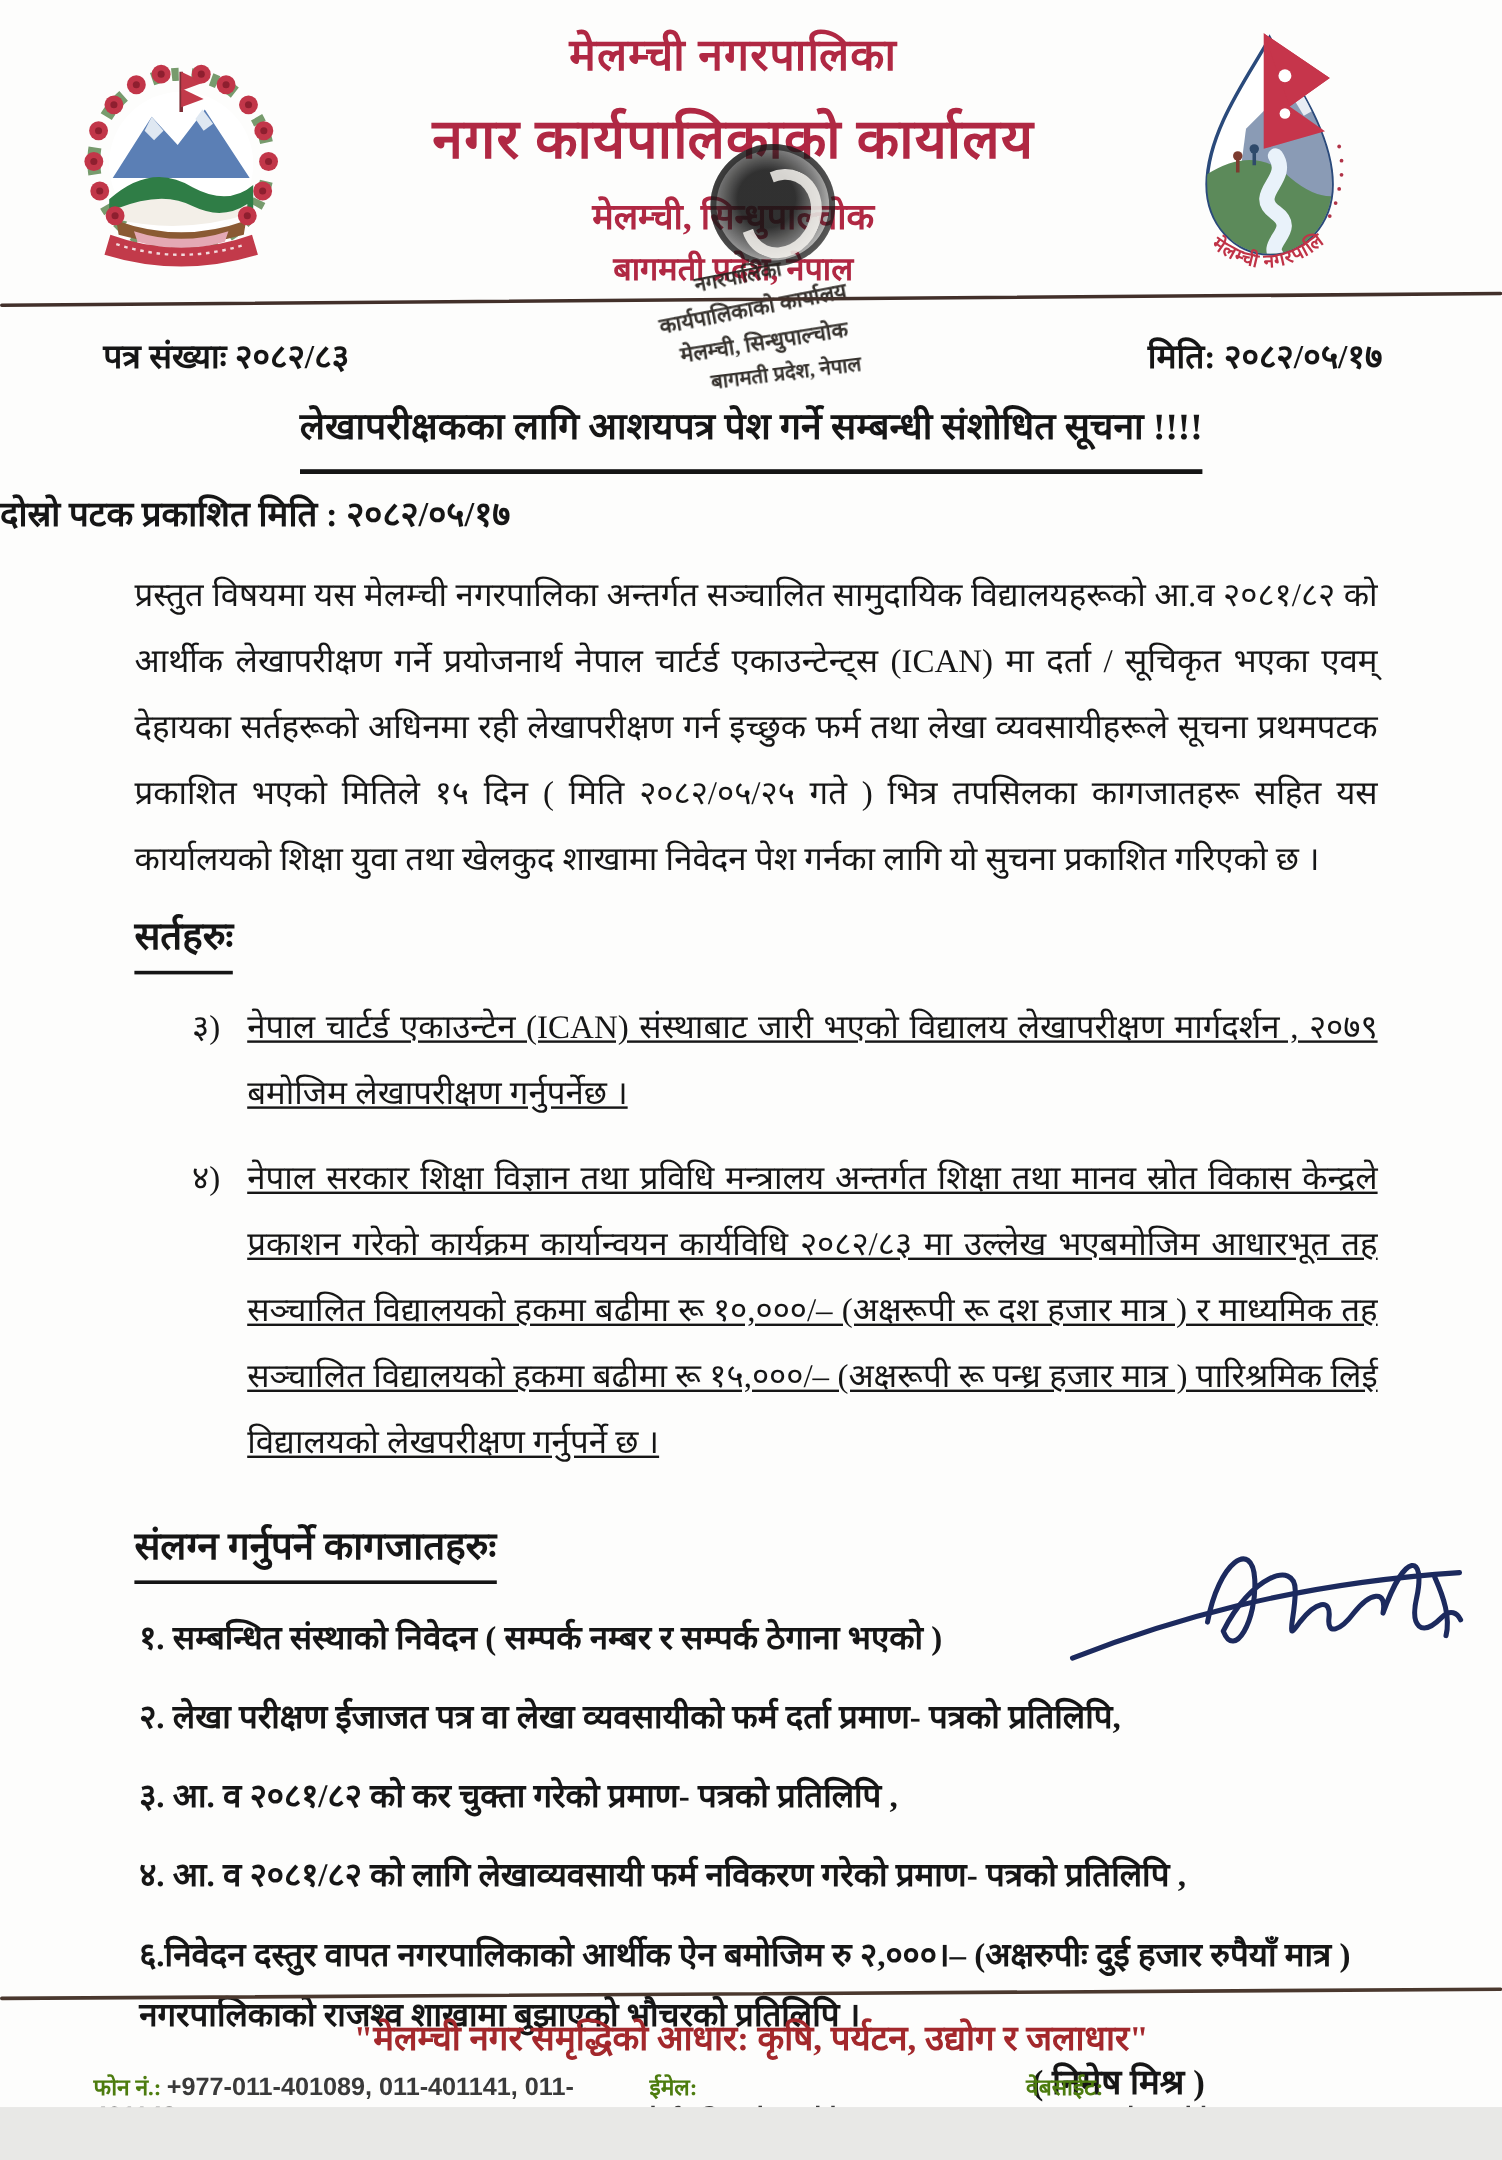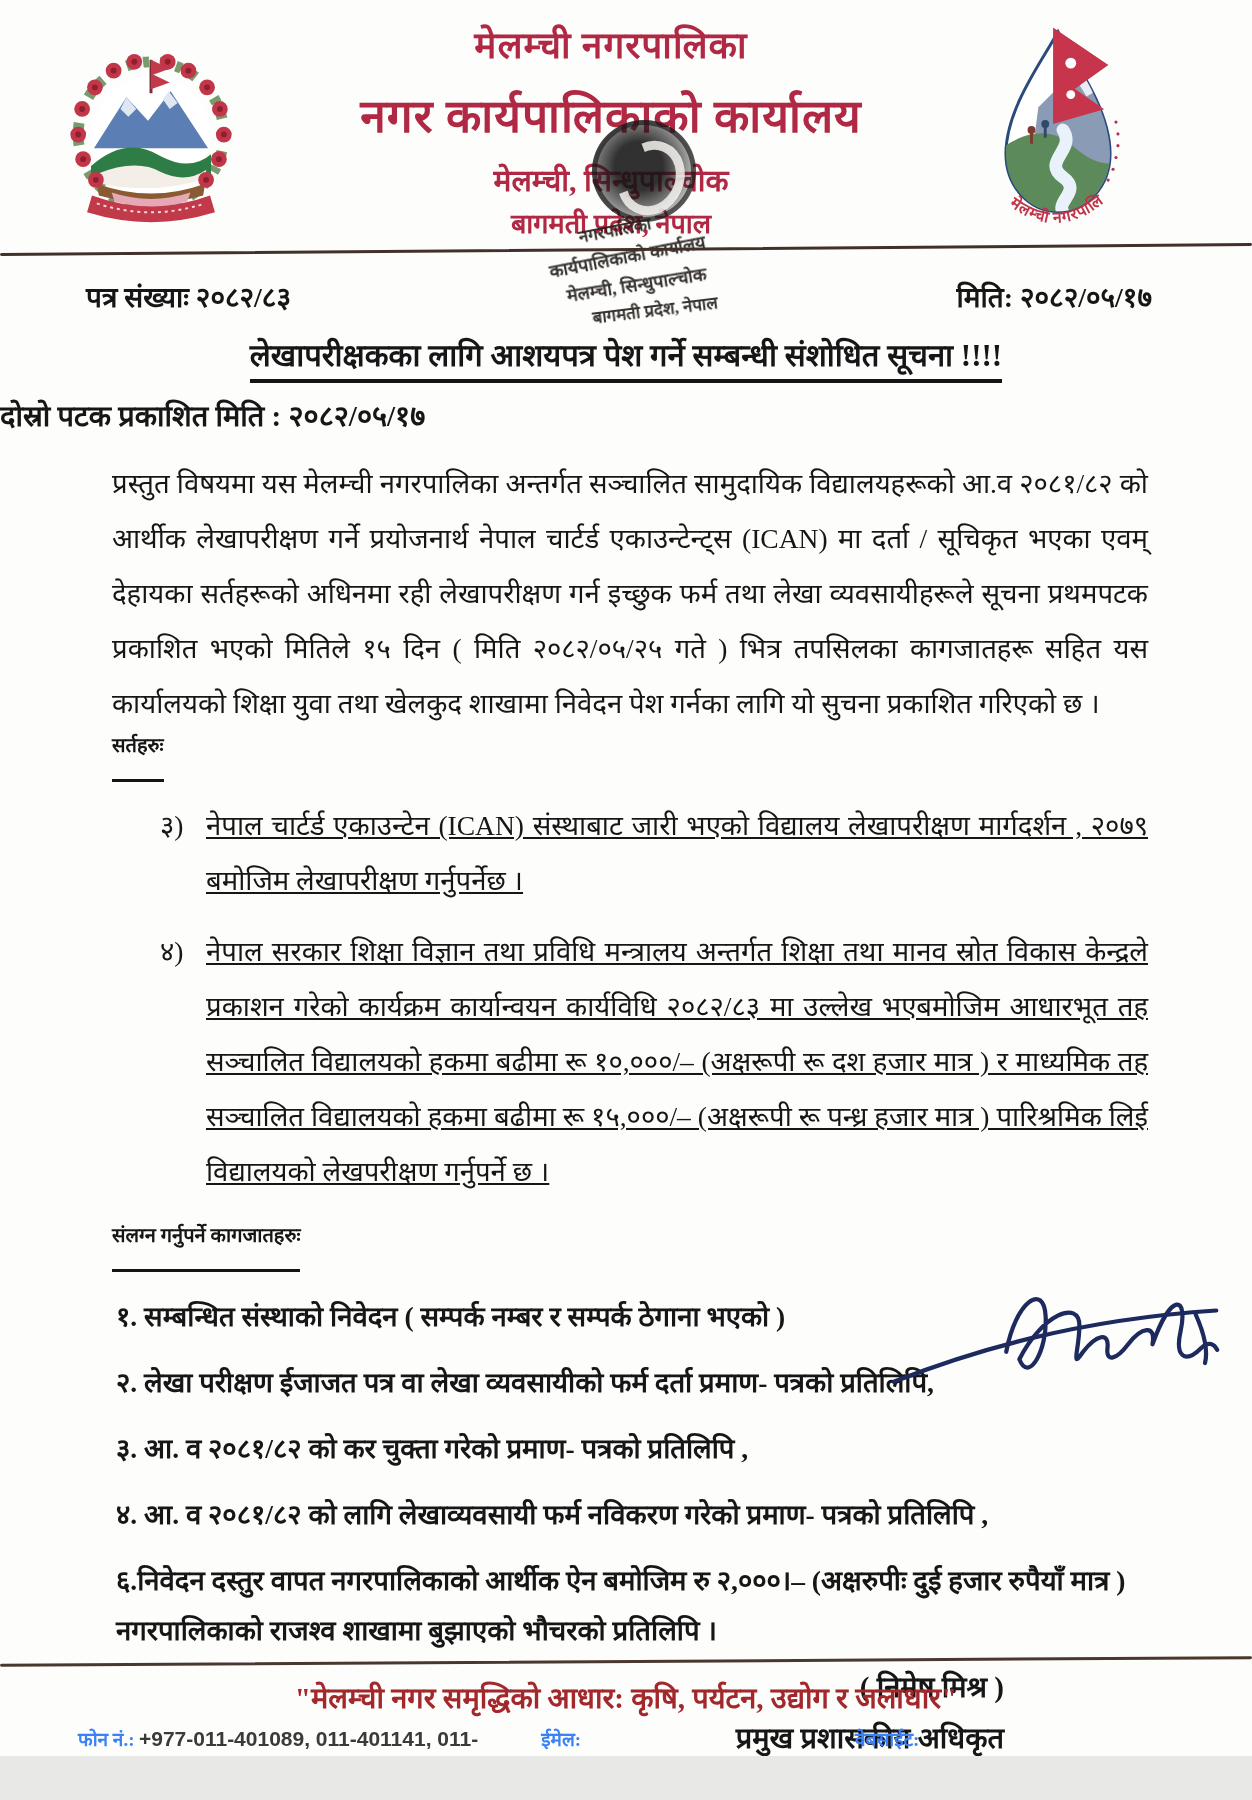--- a/index.html
+++ b/index.html
@@ -31,44 +31,44 @@
   .sl4{left:52px;top:180px;font-size:17px;transform:rotate(-7deg);}
   
   .rule{height:3px;background:#42302a;border-radius:2px;}
   .rule-top{margin:0 0 0 0;transform:rotate(-0.45deg);}
   
   .meta-row{display:flex;justify-content:space-between;padding:26px 100px 0 86px;
     font-size:28px;font-weight:700;}
   
   .subject{text-align:center;margin-top:18px;}
   .subject-text{display:inline-block;font-size:31px;font-weight:700;
-    border-bottom:4px solid #151515;padding-bottom:4px;}
+    border-bottom:4px solid #151515;padding-bottom:16px;}
   .pub{text-align:left;font-size:29px;font-weight:700;margin-top:12px;}
   
   .content{padding:0 104px 0 112px;}
   .intro{font-size:27.5px;font-weight:500;line-height:2.0;text-align:justify;margin:22px 0 0 0;}
-  .sec-head{display:inline-block;font-size:20px;font-weight:700;
-    border-bottom:3px solid #151515;padding-bottom:21px;}
+  .sec-head{display:inline-block;font-size:32px;font-weight:700;margin-top:14px;
+    border-bottom:3px solid #151515;padding-bottom:9px;}
   .term{display:flex;margin:16px 0 0 48px;}
   .tnum{flex:0 0 46px;font-size:27.5px;font-weight:500;line-height:2.0;}
   .ttext{flex:1;font-size:27.5px;font-weight:500;line-height:2.0;text-align:justify;text-decoration:underline;}
   .docs-wrap{margin-top:20px;}
   .doc{font-size:27.5px;font-weight:700;line-height:1.85;margin:0 0 15px 4px;}
   
   .sig-svg{position:absolute;left:880px;top:1258px;width:350px;height:150px;}
   .sig-block{text-align:right;padding-right:248px;margin-top:-6px;}
   .sig-name{font-size:29px;font-weight:700;}
   .sig-title{font-size:29px;font-weight:700;margin-top:12px;padding-right:-10px;}
   
   .footer{position:absolute;left:0;right:0;bottom:0;height:96px;}
   .rule-bottom{margin:0;transform:rotate(-0.35deg);background:#4a382e;}
   .slogan{text-align:center;color:#a3282c;font-size:29px;font-weight:700;margin-top:14px;}
   .contact{display:flex;justify-content:space-between;align-items:baseline;
     padding:10px 64px 0 78px;font-family:"Liberation Sans","DejaVu Sans",sans-serif;}
-  .contact .lbl{color:#3b82f6;font-weight:700;font-size:19px;font-family:"Liberation Serif",serif;}
+  .contact .lbl{color:#4d7c0f;font-weight:700;font-size:19px;font-family:"Liberation Serif",serif;}
   .contact .val{color:#3a3a3a;font-weight:600;font-size:21px;}
 </style>
 </head>
 <body>
 
 <div class="page">
 
   <header class="letterhead">
 
     <div class="logo-left">

